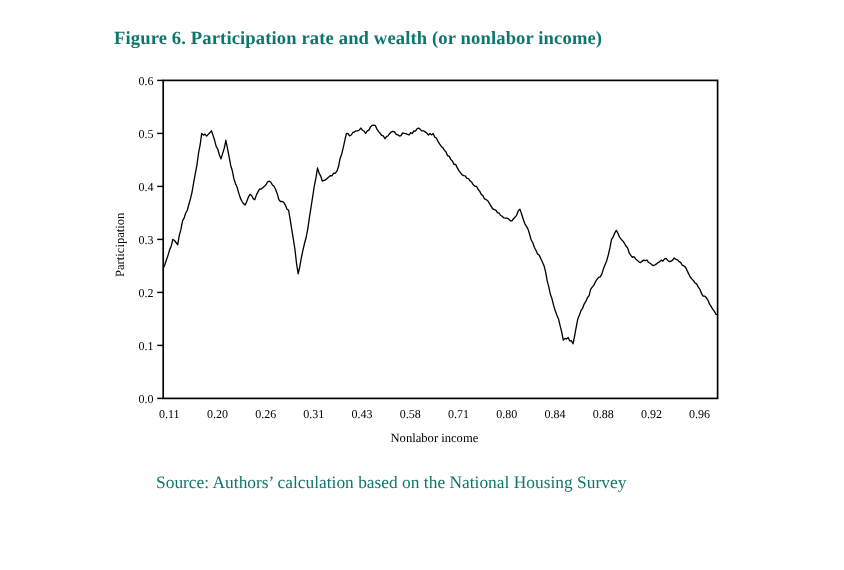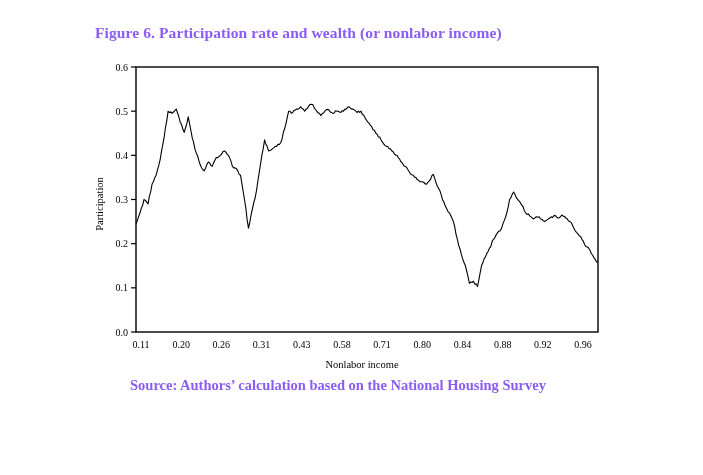--- a/index.html
+++ b/index.html
@@ -1,21 +1,21 @@
 <!DOCTYPE html>
 <html><head>
 <meta charset="utf-8">
 <style>
   html,body{margin:0;padding:0;background:#ffffff;}
   #page{position:relative;width:703px;height:475px;background:#ffffff;overflow:hidden;
-        font-family:"Liberation Serif","DejaVu Serif",serif;color:#8b5cf6;}
+        font-family:"Liberation Serif","DejaVu Serif",serif;color:#0f766e;}
   #figure-title{position:absolute;left:95px;top:24px;font-size:15.5px;font-weight:bold;
         letter-spacing:0.1px;white-space:nowrap;}
   #chart-svg{position:absolute;left:0;top:0;}
-  #source-note{position:absolute;left:130px;top:377px;font-size:14.5px;font-weight:bold;
+  #source-note{position:absolute;left:130px;top:395px;font-size:14.5px;font-weight:normal;
         line-height:1.17;}
   .svg-text{font-family:"Liberation Serif","DejaVu Serif",serif;fill:#000;}
 </style>
 </head>
 <body>
 
 <div id="page">
 
   <div id="figure-title">Figure 6. Participation rate and wealth (or nonlabor income)</div>
 

